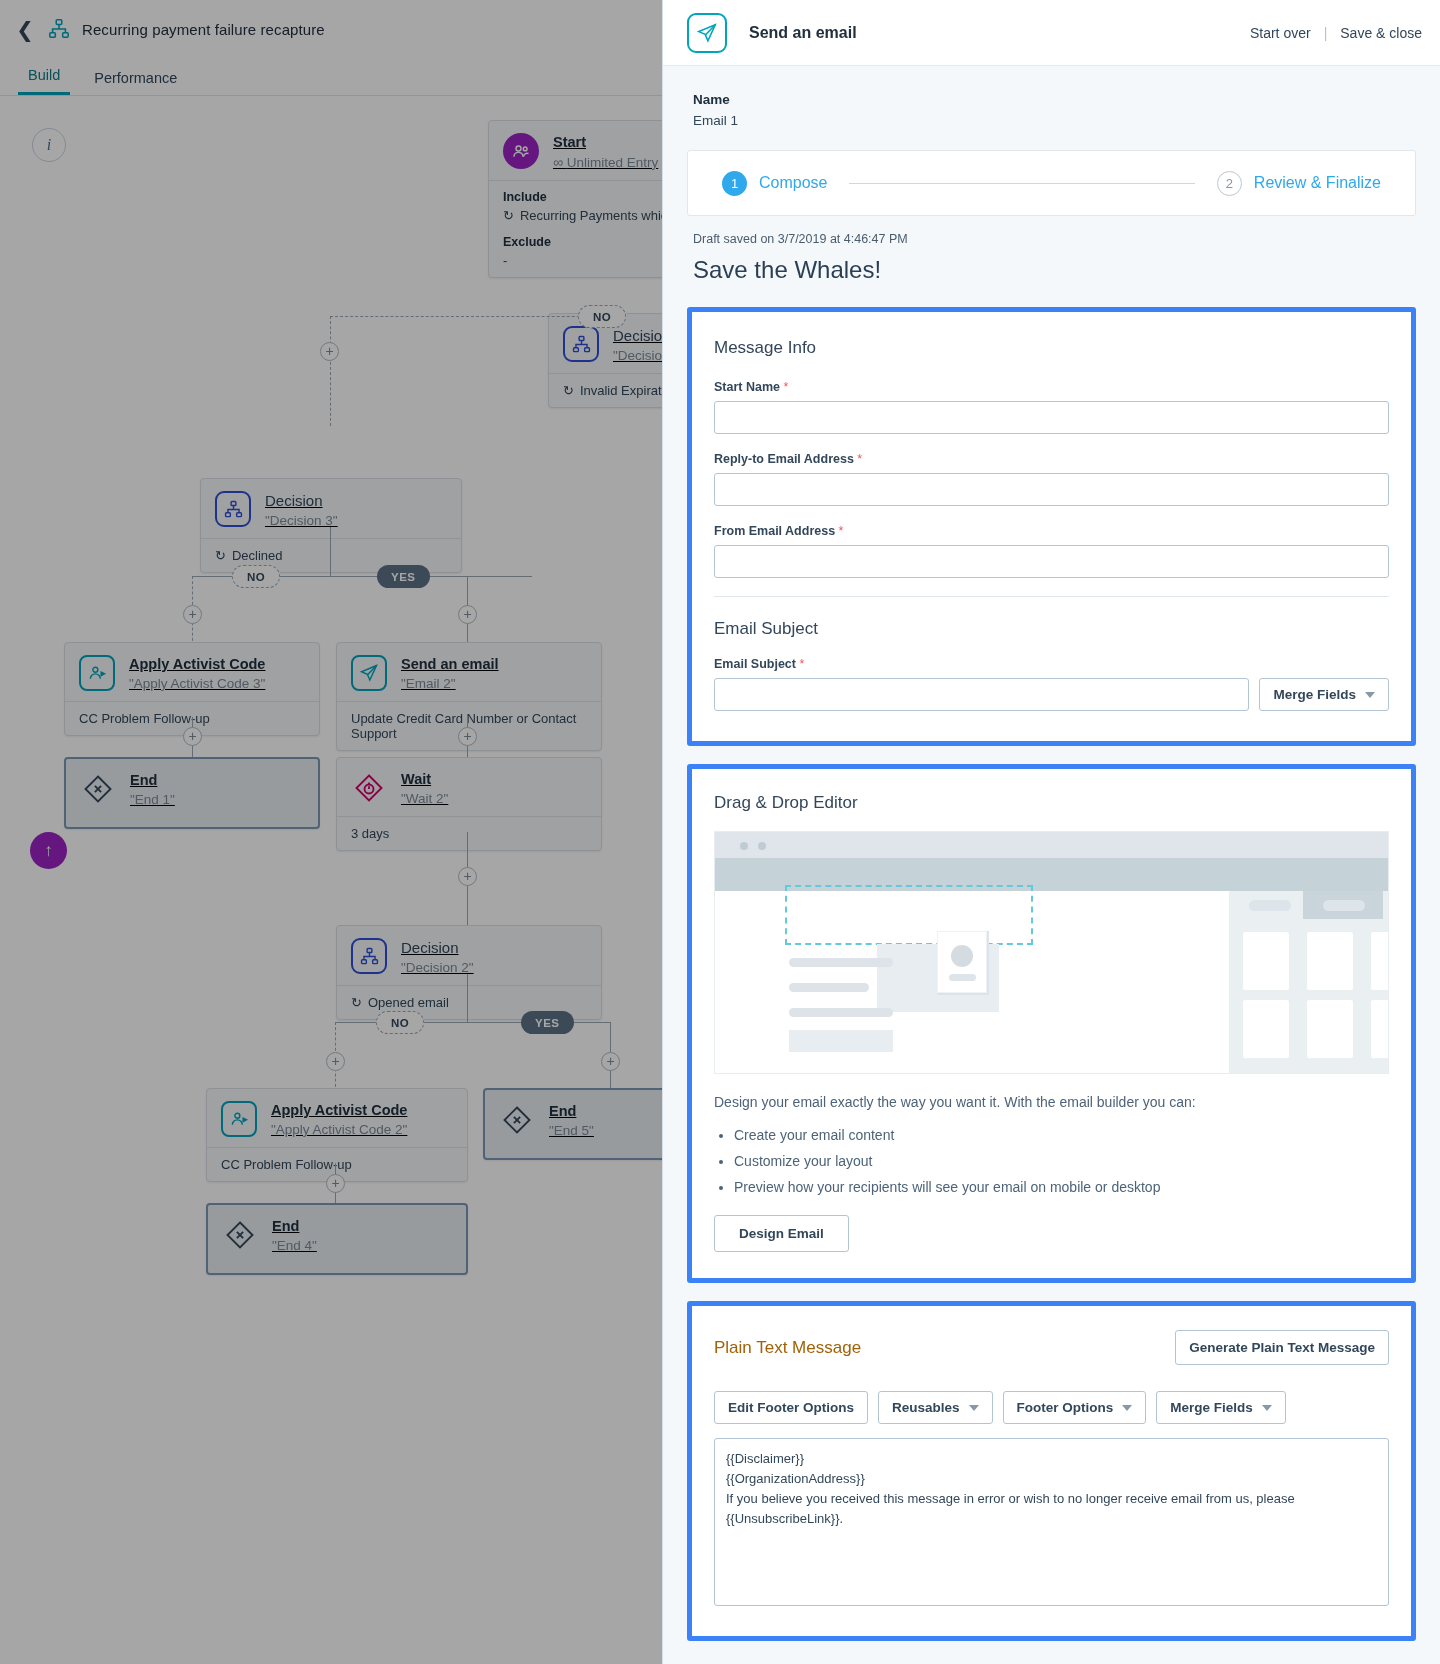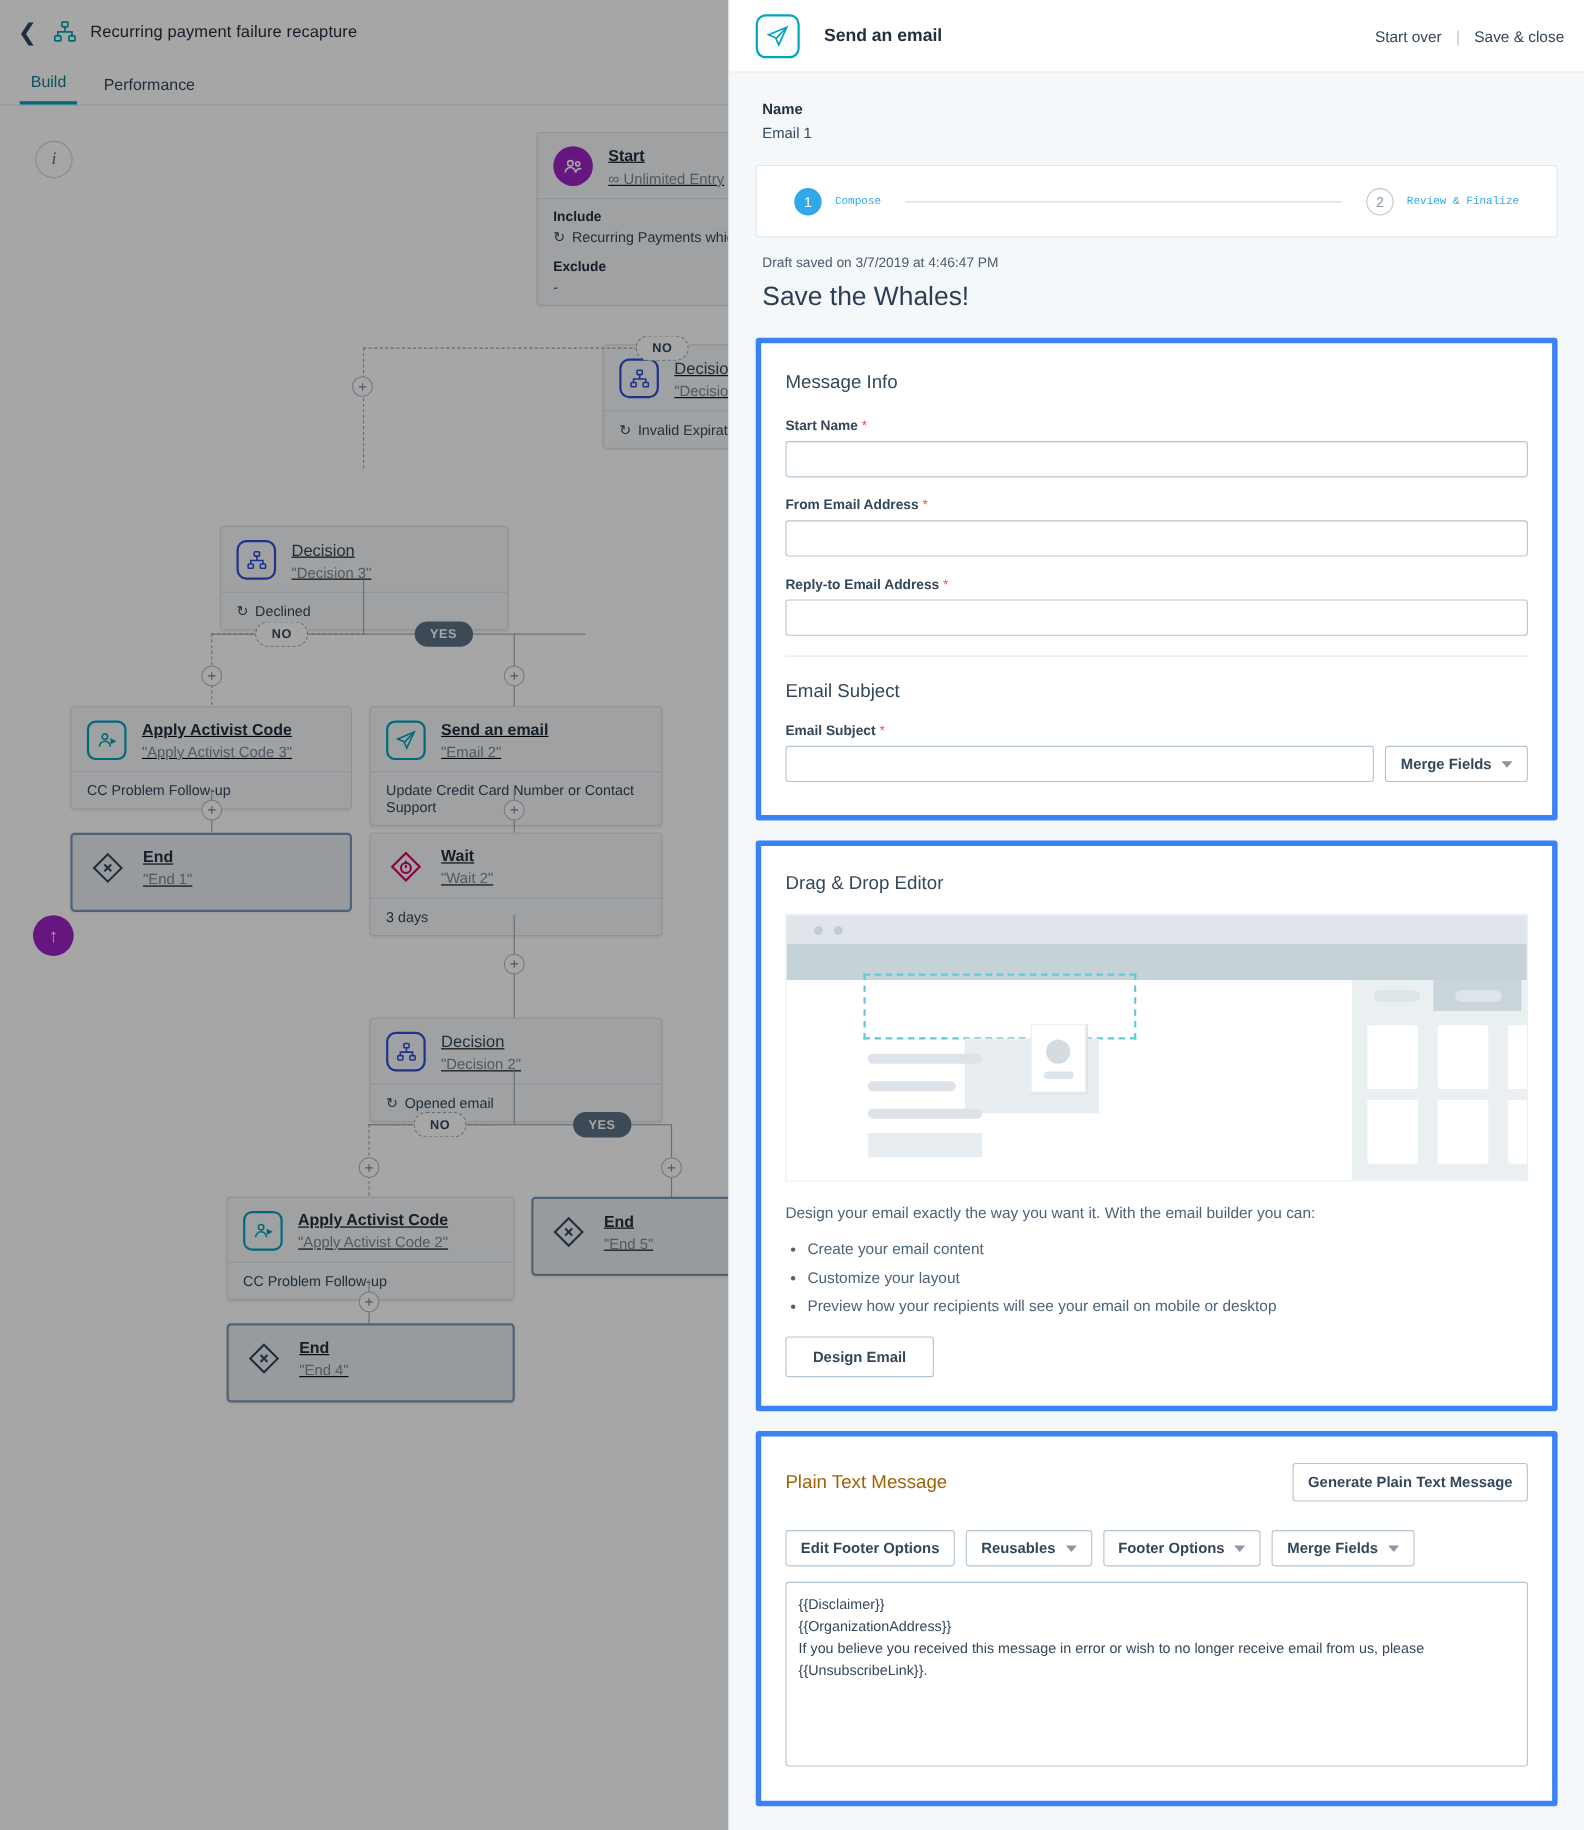--- a/index.html
+++ b/index.html
@@ -183,21 +183,21 @@
     height: 66px; display: flex; align-items: center; padding: 0 34px;
   }
   .step { display: flex; align-items: center; gap: 12px; }
   .step-num {
     width: 25px; height: 25px; border-radius: 50%;
     display: flex; align-items: center; justify-content: center;
     font-size: 13px;
   }
   .step-num.active { background: #2fa8ec; color: #fff; }
   .step-num.idle { border: 1px solid #bcc7d3; color: #8796a5; background: #fff; }
-  .step-label { font-size: 10px; color: #2fa8ec; font-family: Liberation Mono, monospace; }
+  .step-label { font-size: 16px; color: #2fa8ec; }
   .step-line { flex: 1; height: 1px; background: #cfd8e1; margin: 0 22px; }
 
   .draft-note { font-size: 12.5px; color: #4a5c6e; padding: 16px 30px 0 30px; }
   .big-subject { font-size: 24px; color: #2b3f54; padding: 10px 30px 20px 30px; font-weight: normal; }
 
   .card {
     background: #fff; border: 5px solid #3b82f6; border-radius: 3px;
     margin: 3px 24px 18px 24px;
     padding: 26px 22px 30px 22px;
   }
@@ -590,29 +590,29 @@
       <div class="fld">
         <div class="fld-label">
           <span>Start Name</span>
           <span class="req">*</span>
         </div>
         <input class="inp" value="" style="">
       </div>
 
       <div class="fld">
         <div class="fld-label">
-          <span>From Email Address</span>
+          <span>Reply-to Email Address</span>
           <span class="req">*</span>
         </div>
         <input class="inp" value="" style="">
       </div>
 
       <div class="fld">
         <div class="fld-label">
-          <span>Reply-to Email Address</span>
+          <span>From Email Address</span>
           <span class="req">*</span>
         </div>
         <input class="inp" value="" style="">
       </div>
 
       <div class="divider"></div>
 
       <div class="card-h" style="margin-bottom:18px;">Email Subject</div>
 
       <div class="fld" style="margin-bottom:0;">

